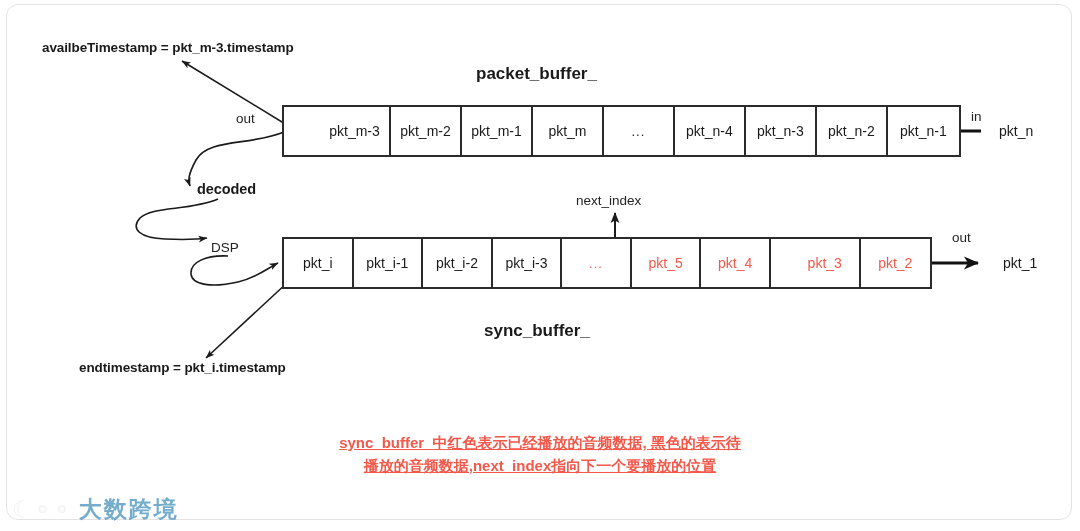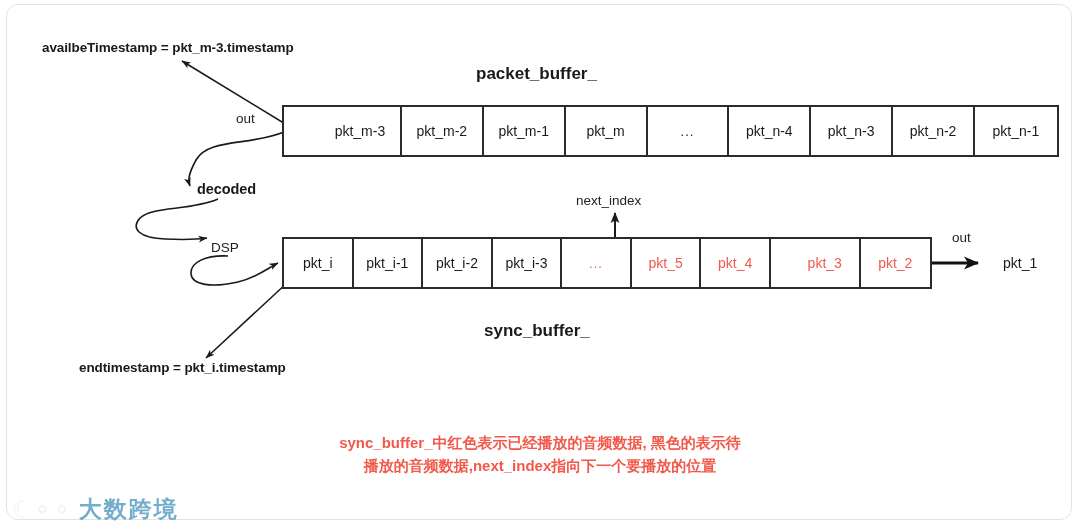--- a/index.html
+++ b/index.html
@@ -182,21 +182,21 @@
   <div class="lbl lbl-small" style="left:576px; top:194px;">next_index</div>
 
   <div class="lbl lbl-small" style="left:952px; top:231px;">out</div>
 
   <div class="lbl lbl-pkt" style="left:1003px; top:256px;">pkt_1</div>
 
   <div class="lbl lbl-title" style="left:484px; top:322px;">sync_buffer_</div>
 
   <div class="lbl lbl-bold" style="left:79px; top:361px;">endtimestamp = pkt_i.timestamp</div>
 
-  <div class="buffer-row" id="packet-buffer-row" style="left:282px; top:105px; width:777px; height:52px;padding-left:36px;">
+  <div class="buffer-row" id="packet-buffer-row" style="left:282px; top:105px; width:679px; height:52px;padding-left:36px;">
       <div class="cell" style="width: 11.1111%;">pkt_m-3</div>
       <div class="cell" style="width: 11.1111%;">pkt_m-2</div>
       <div class="cell" style="width: 11.1111%;">pkt_m-1</div>
       <div class="cell" style="width: 11.1111%;">pkt_m</div>
       <div class="cell ellipsis" style="width: 11.1111%;">...</div>
       <div class="cell" style="width: 11.1111%;">pkt_n-4</div>
       <div class="cell" style="width: 11.1111%;">pkt_n-3</div>
       <div class="cell" style="width: 11.1111%;">pkt_n-2</div>
       <div class="cell" style="width: 11.1111%;">pkt_n-1</div>
     </div>
@@ -206,21 +206,21 @@
       <div class="cell" style="width: 11.1111%;">pkt_i-1</div>
       <div class="cell" style="width: 11.1111%;">pkt_i-2</div>
       <div class="cell" style="width: 11.1111%;">pkt_i-3</div>
       <div class="cell played ellipsis" style="width: 11.1111%;">...</div>
       <div class="cell played" style="width: 11.1111%;">pkt_5</div>
       <div class="cell played" style="width: 11.1111%;">pkt_4</div>
       <div class="cell played" style="width: 11.1111%; margin-left: 20px;">pkt_3</div>
       <div class="cell played" style="width: 11.1111%;">pkt_2</div>
     </div>
 
-  <div class="caption" style="top:432px;">
+  <div class="caption" style="top:432px;text-decoration:underline;">
     <div>sync_buffer_中红色表示已经播放的音频数据, 黑色的表示待</div>
     <div>播放的音频数据,next_index指向下一个要播放的位置</div>
   </div>
 
   <div id="watermark">
     <span class="wm-logo">☾⚬⚬</span>
     <span class="wm-text">大数跨境</span>
   </div>
 
 </div>

